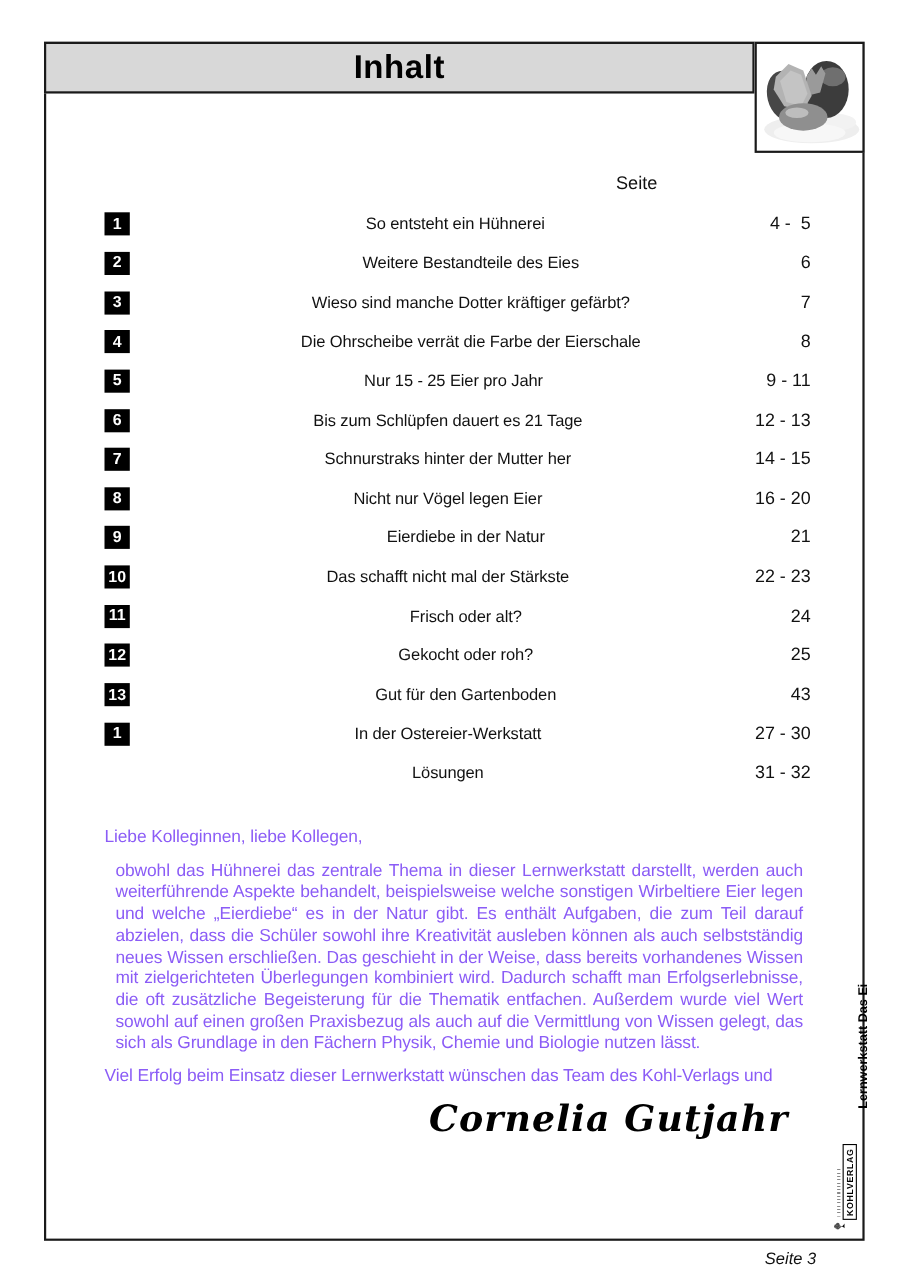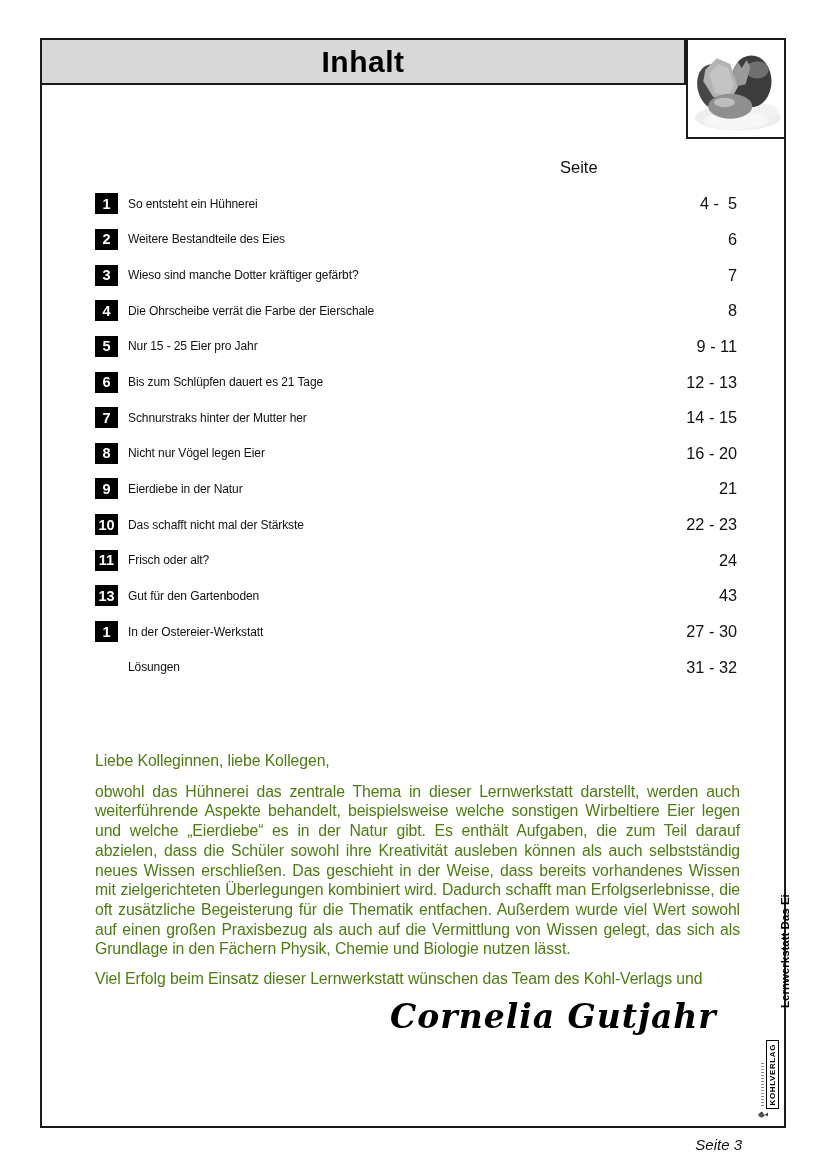--- a/index.html
+++ b/index.html
@@ -41,28 +41,28 @@
     height:35.65px;display:flex;align-items:center;
   }
   .badge{
     width:23px;height:21px;min-width:23px;
     background:#000;color:#fff;
     display:flex;align-items:center;justify-content:center;
     font-weight:bold;font-size:14.5px;
     margin-right:10px;
   }
   .badge:empty{visibility:hidden;}
-  .toc-label{flex:1;font-size:12px;letter-spacing:-0.1px;}
+  .toc-label{flex:1;font-size:15px;letter-spacing:-0.1px;text-align:center;}
   .toc-pages{font-size:16.3px;white-space:pre;text-align:center;}
   .letter{
     position:absolute;left:95px;top:751px;width:645px;
-    font-size:15.8px;line-height:19.7px;letter-spacing:-0.1px;color:#4d7c0f;
+    font-size:15.8px;line-height:19.7px;letter-spacing:-0.1px;color:#8b5cf6;
   }
   .letter .salutation{margin:0 0 11px 0;}
-  .letter .body{margin:0;text-align:justify;}
+  .letter .body{margin:10px;text-align:justify;}
   .letter .closing{margin:10px 0 0 0;}
   .signature{
     position:absolute;left:390px;top:997px;width:300px;
     text-align:center;
     font-family:"DejaVu Serif","Liberation Serif",serif;
     font-style:italic;font-weight:600;
     font-size:33px;letter-spacing:1px;color:#000;
     white-space:nowrap;
   }
   .spine{
@@ -172,20 +172,25 @@
     </div>
     <div class="toc-row">
       <span class="badge">10</span>
       <span class="toc-label">Das schafft nicht mal der Stärkste</span>
       <span class="toc-pages">22 - 23</span>
     </div>
     <div class="toc-row">
       <span class="badge">11</span>
       <span class="toc-label">Frisch oder alt?</span>
       <span class="toc-pages">24</span>
+    </div>
+    <div class="toc-row">
+      <span class="badge">12</span>
+      <span class="toc-label">Gekocht oder roh?</span>
+      <span class="toc-pages">25</span>
     </div>
     <div class="toc-row">
       <span class="badge">13</span>
       <span class="toc-label">Gut für den Gartenboden</span>
       <span class="toc-pages">43</span>
     </div>
     <div class="toc-row">
       <span class="badge">1</span>
       <span class="toc-label">In der Ostereier-Werkstatt</span>
       <span class="toc-pages">27 - 30</span>

